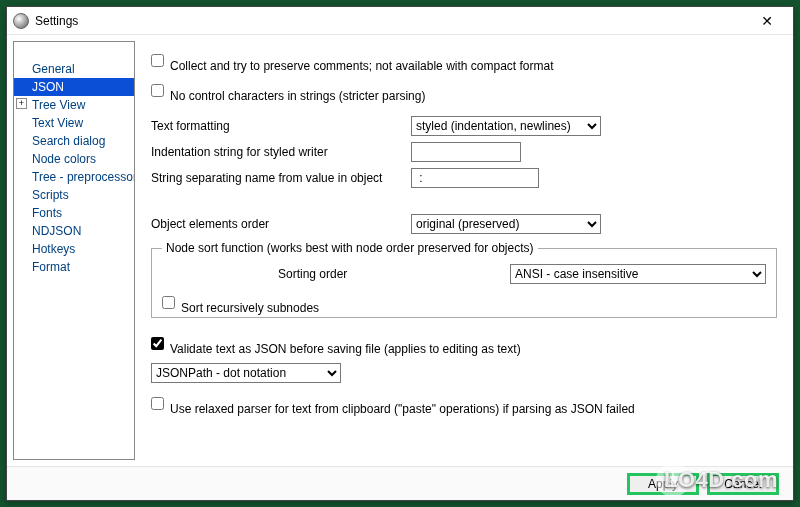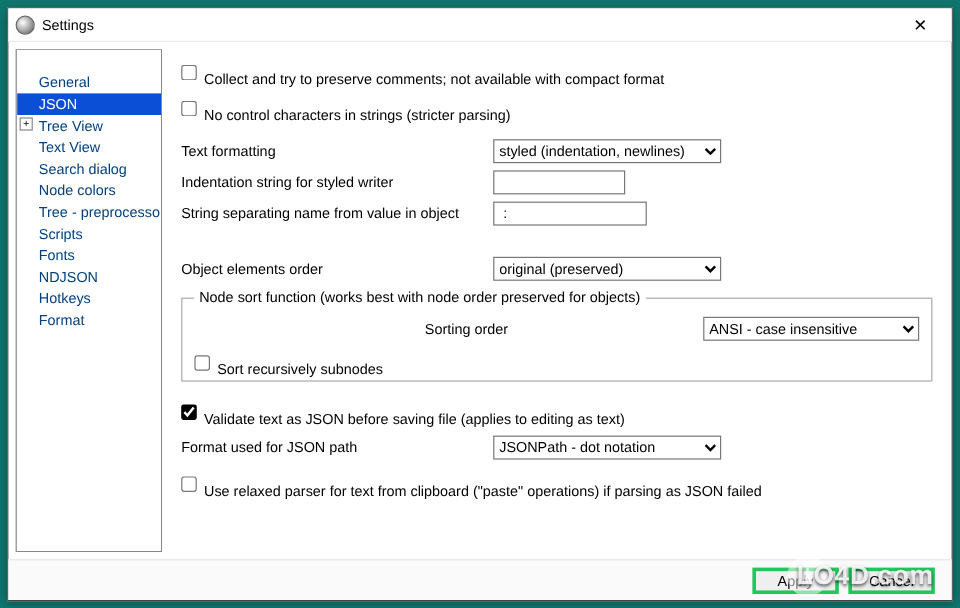--- a/index.html
+++ b/index.html
@@ -1,17 +1,17 @@
 <!DOCTYPE html>
 <html><head>
 <meta charset="utf-8">
 <style>
   * { box-sizing: border-box; }
   html, body { margin: 0; padding: 0; font-family: "Segoe UI", Tahoma, sans-serif; font-size: 12px; background: #b8b8b8; }
-  .screen { width: 800px; height: 507px; position: relative; background: #0f766e; overflow: hidden; }
+  .screen { width: 800px; height: 507px; position: relative; background: #14532d; overflow: hidden; }
   .window {
     position: absolute; left: 6px; top: 6px; width: 788px; height: 495px;
     background: #fff; border: 1px solid #444; box-shadow: 0 2px 8px rgba(0,0,0,0.3);
     display: flex; flex-direction: column;
   }
   .titlebar {
     height: 28px; display: flex; align-items: center; padding: 0 6px;
     border-bottom: 1px solid #e8e8e8; background: #fff;
   }
   .titlebar-icon {
@@ -150,37 +150,36 @@
           <label class="field-label">Object elements order</label>
           <select>
             <option>original (preserved)</option>
           </select>
         </div>
 
         <fieldset>
           <legend>Node sort function (works best with node order preserved for objects)</legend>
           <div class="row tight">
             <label class="field-label" style="width:232px">Sorting order</label>
-            <select style="width:180px">
+            <select style="width:256px">
               <option>ANSI - case insensitive</option>
             </select>
           </div>
           <div class="check-line">
             <input type="checkbox" id="cb3" style="">
             <span>Sort recursively subnodes</span>
           </div>
         </fieldset>
 
         <div class="check-line">
           <input type="checkbox" id="cb4" checked="" style="">
           <span>Validate text as JSON before saving file (applies to editing as text)</span>
         </div>
 
         <div class="row" style="margin-top:4px;">
-          <label class="field-label">Format used for JSON path</label>
           <select>
             <option>JSONPath - dot notation</option>
           </select>
         </div>
 
         <div class="check-line">
           <input type="checkbox" id="cb5" style="">
           <span>Use relaxed parser for text from clipboard ("paste" operations) if parsing as JSON failed</span>
         </div>
 

